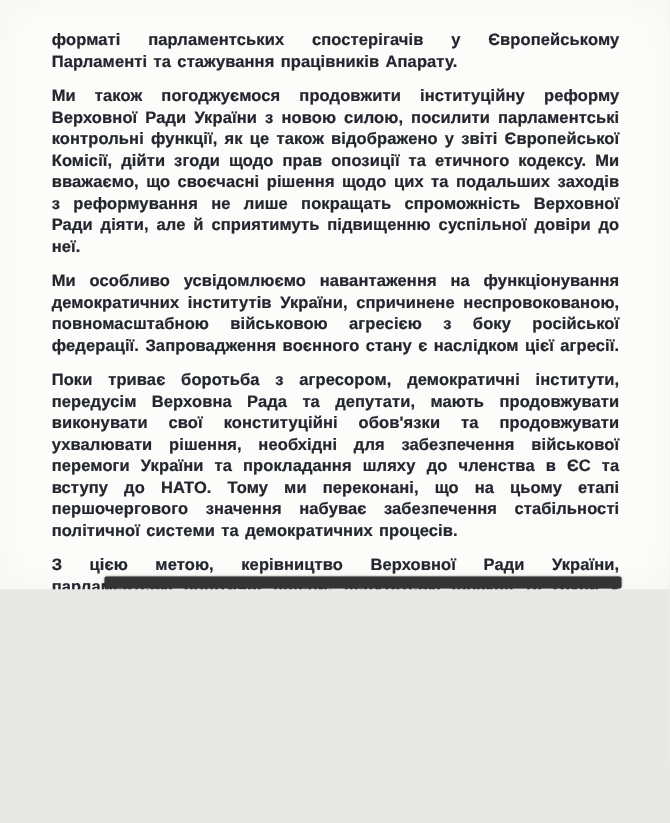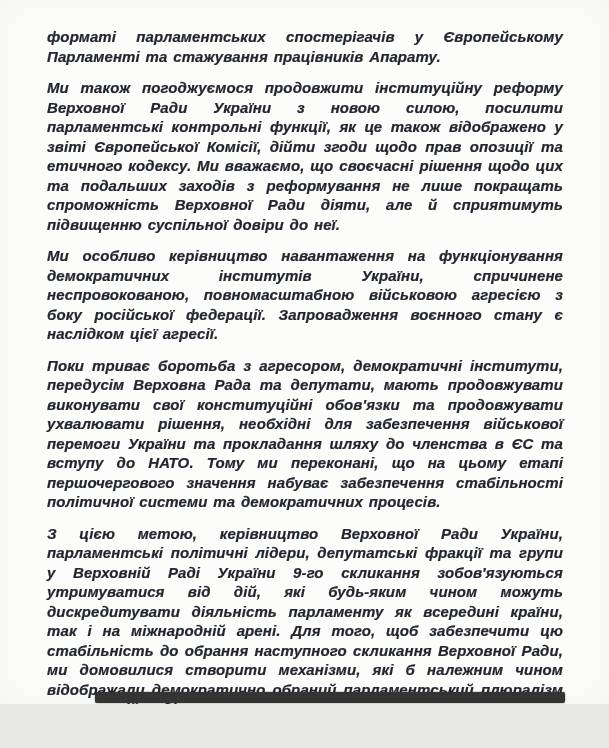--- a/index.html
+++ b/index.html
@@ -4,28 +4,27 @@
   <style>
     html, body {
       margin: 0;
       padding: 0;
       background: #e8e8e6;
       font-family: "Liberation Sans", sans-serif;
     }
     .scan-page {
       position: relative;
       width: 609px;
-      height: 704px;
+      height: 536px;
       margin: 0 auto;
       background: #fcfcfa;
       box-sizing: border-box;
       padding: 27px 46px 0 47px;
       overflow: hidden;
       box-shadow: inset 0 0 40px rgba(0,0,0,0.03);
-      font-style: italic;
     }
     .doc-text p {
       margin: 0 0 12px 0;
       font-size: 15px;
       line-height: 19.5px;
       font-weight: bold;
       color: #23262e;
       text-align: justify;
       letter-spacing: 0.1px;
       word-spacing: 1.5px;
@@ -45,19 +44,19 @@
       box-shadow: 0 0 2px rgba(0,0,0,0.5);
     }
   </style>
 </head>
 <body>
 
 <div class="scan-page">
   <div class="doc-text">
     <p>форматі парламентських спостерігачів у Європейському Парламенті та стажування працівників Апарату.</p>
     <p>Ми також погоджуємося продовжити інституційну реформу Верховної Ради України з новою силою, посилити парламентські контрольні функції, як це також відображено у звіті Європейської Комісії, дійти згоди щодо прав опозиції та етичного кодексу. Ми вважаємо, що своєчасні рішення щодо цих та подальших заходів з реформування не лише покращать спроможність Верховної Ради діяти, але й сприятимуть підвищенню суспільної довіри до неї.</p>
-    <p>Ми особливо керівництво навантаження на функціонування демократичних інститутів України, спричинене неспровокованою, повномасштабною військовою агресією з боку російської федерації. Запровадження воєнного стану є наслідком цієї агресії.</p>
+    <p>Ми особливо усвідомлюємо навантаження на функціонування демократичних інститутів України, спричинене неспровокованою, повномасштабною військовою агресією з боку російської федерації. Запровадження воєнного стану є наслідком цієї агресії.</p>
     <p>Поки триває боротьба з агресором, демократичні інститути, передусім Верховна Рада та депутати, мають продовжувати виконувати свої конституційні обов'язки та продовжувати ухвалювати рішення, необхідні для забезпечення військової перемоги України та прокладання шляху до членства в ЄС та вступу до НАТО. Тому ми переконані, що на цьому етапі першочергового значення набуває забезпечення стабільності політичної системи та демократичних процесів.</p>
     <p>З цією метою, керівництво Верховної Ради України, парламентські політичні лідери, депутатські фракції та групи у Верховній Раді України 9-го скликання зобов'язуються утримуватися від дій, які будь-яким чином можуть дискредитувати діяльність парламенту як всередині країни, так і на міжнародній арені. Для того, щоб забезпечити цю стабільність до обрання наступного скликання Верховної Ради, ми домовилися створити механізми, які б належним чином відображали демократично обраний парламентський плюралізм у Верховній Раді.</p>
     <p>Ми також дійшли згоди, що майбутні вільні та чесні національні вибори (парламентські, президентські) проводяться після завершення війни та завершення дії воєнного стану із часом, достатнім для підготовки проведення виборів (не менше 6 місяців після закінчення воєнного стану) на основі діючого Виборчого кодексу, із збереженням за основу</p>
   </div>
   <div class="scan-bar"></div>
 </div>
 
 </body></html>

